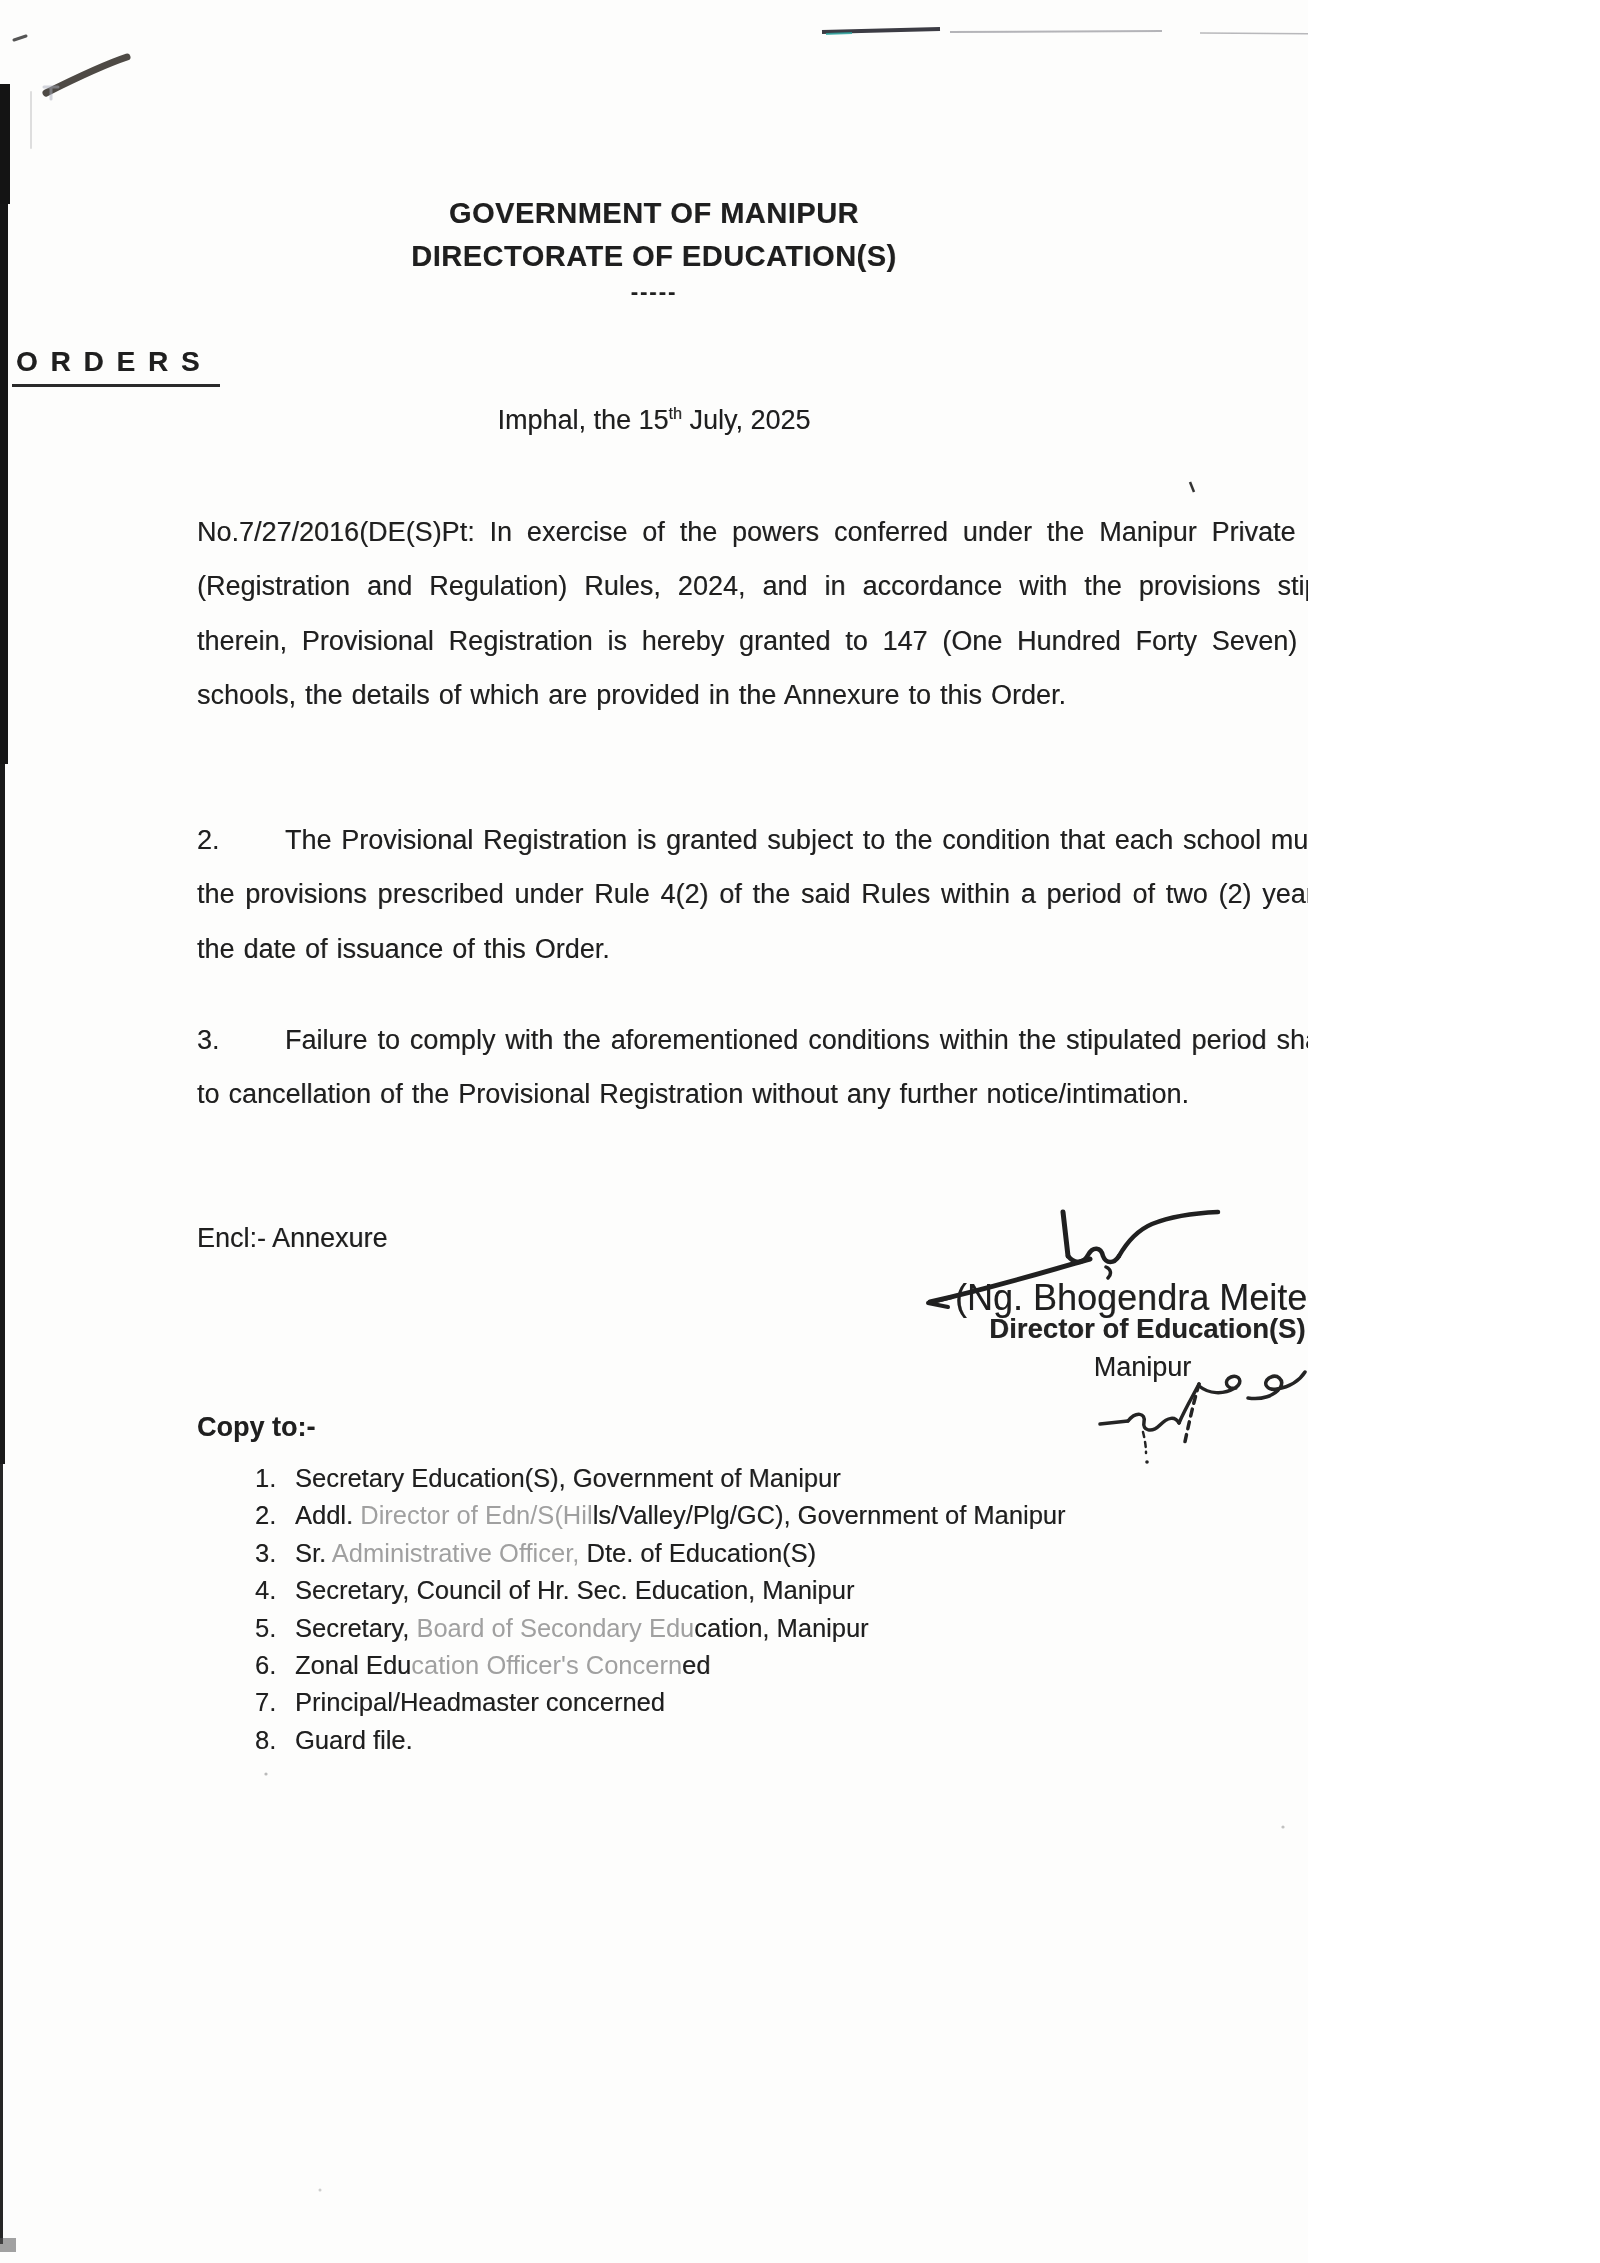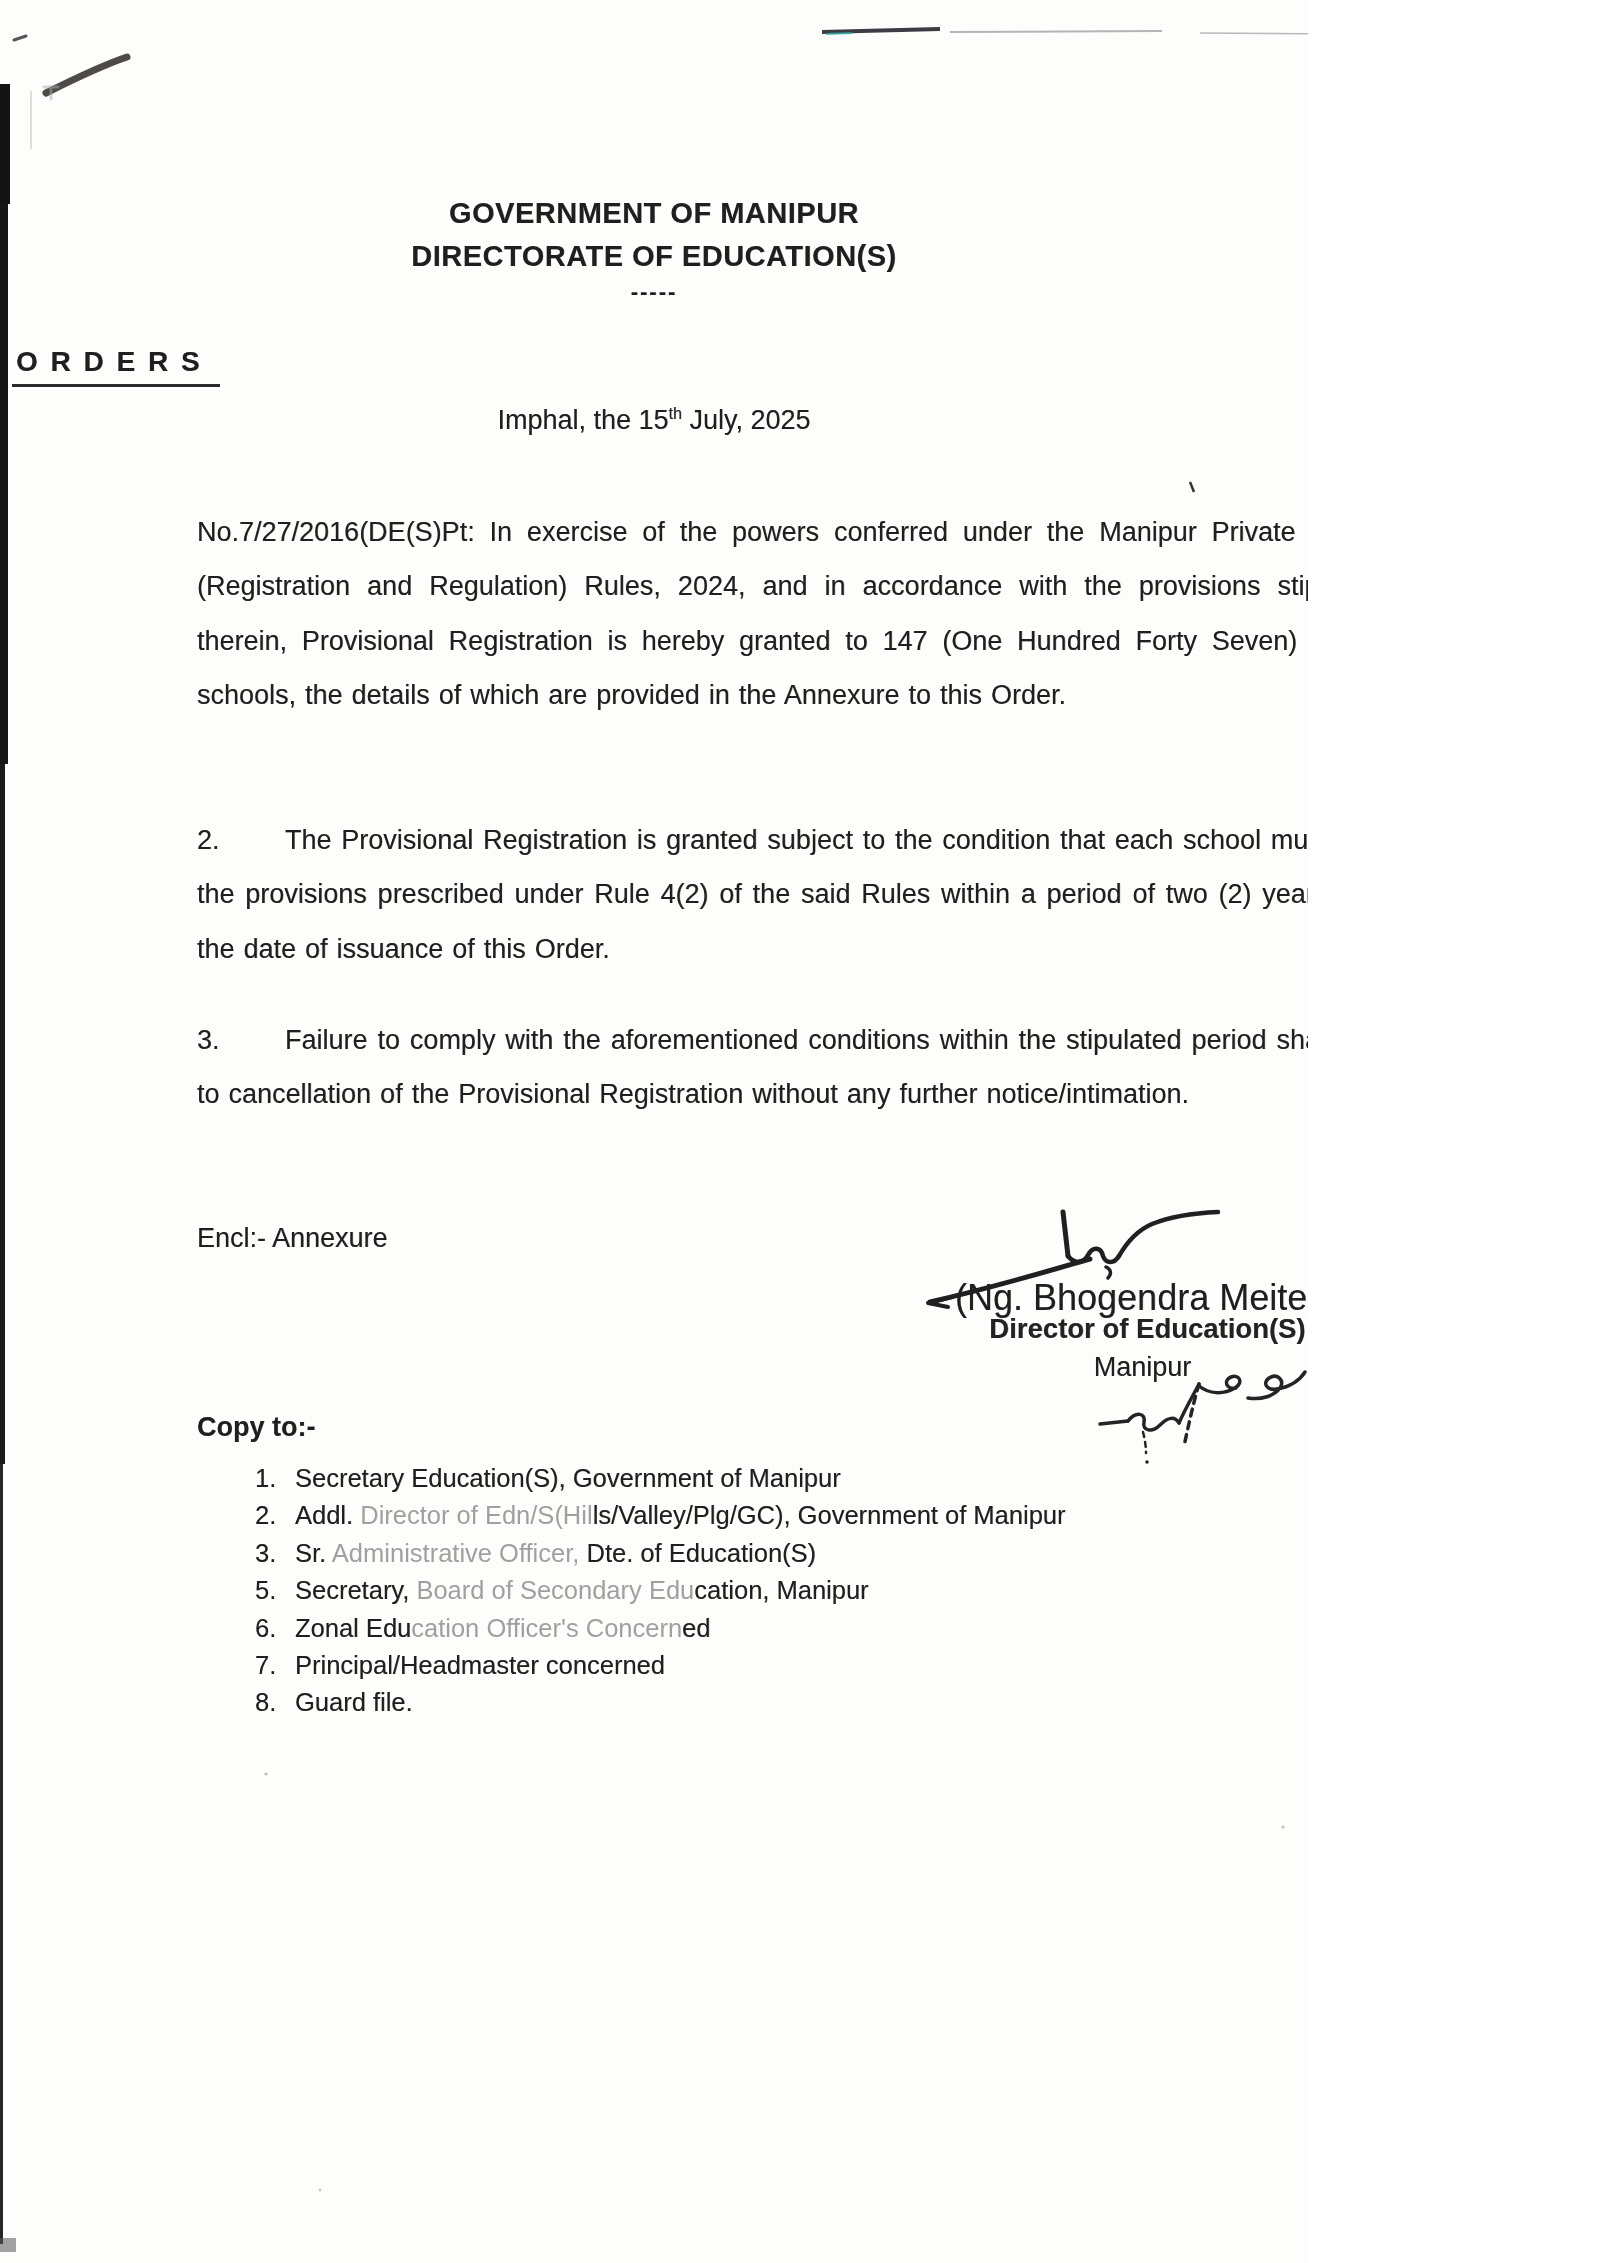--- a/index.html
+++ b/index.html
@@ -84,20 +84,21 @@
 
   <div class="sig-name ink">(Ng. Bhogendra Meitei)</div>
   <div class="sig-title ink">Director of Education(S)</div>
   <div class="sig-place ink">Manipur</div>
 
   <div class="copy-label ink">Copy to:-</div>
   <ol class="copy-list ink">
       <li><span class="num">1.</span><span class="itx"><span>Secretary Education(S), Government of Manipur</span></span></li>
       <li><span class="num">2.</span><span class="itx"><span>Addl. </span><span class="faded">Director of Edn/S(Hil</span><span>ls/Valley/Plg/GC), Government of Manipur</span></span></li>
       <li><span class="num">3.</span><span class="itx"><span>Sr. </span><span class="faded">Administrative Officer, </span><span>Dte. of Education(S)</span></span></li>
+      <li><span class="num">4.</span><span class="itx"><span>Secretary, Council of Hr. Sec. Education, Manipur</span></span></li>
       <li><span class="num">5.</span><span class="itx"><span>Secretary, </span><span class="faded">Board of Secondary Edu</span><span>cation, Manipur</span></span></li>
       <li><span class="num">6.</span><span class="itx"><span>Zonal Edu</span><span class="faded">cation Officer's Concern</span><span>ed</span></span></li>
       <li><span class="num">7.</span><span class="itx"><span>Principal/Headmaster concerned</span></span></li>
       <li><span class="num">8.</span><span class="itx"><span>Guard file.</span></span></li>
     </ol>
 
   <svg class="artifacts" width="1600" height="2263" viewBox="0 0 1600 2263">
 
     <g>
       <rect x="0" y="84" width="10" height="120" fill="#141414"></rect>

